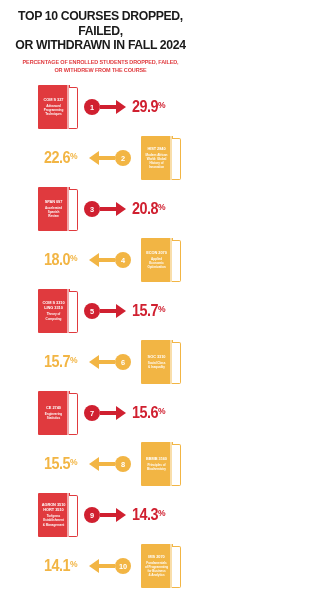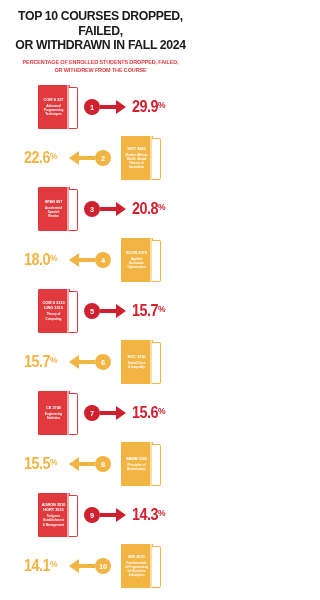--- a/index.html
+++ b/index.html
@@ -41,21 +41,21 @@
 
   
   .rows{margin-top:8px;}
   .row{
     height:51px;
     display:flex;
     align-items:center;
     position:relative;
   }
   .row.left  {justify-content:flex-start;padding-left:38px;}
-  .row.right {justify-content:flex-start;padding-left:18px;}
+  .row.right {justify-content:center;padding-left:18px;}
 
   
   .book{
     width:40px;height:44px;
     position:relative;
     flex:0 0 auto;
   }
   .book .cover{
     position:absolute;left:0;top:0;
     width:32px;height:44px;

